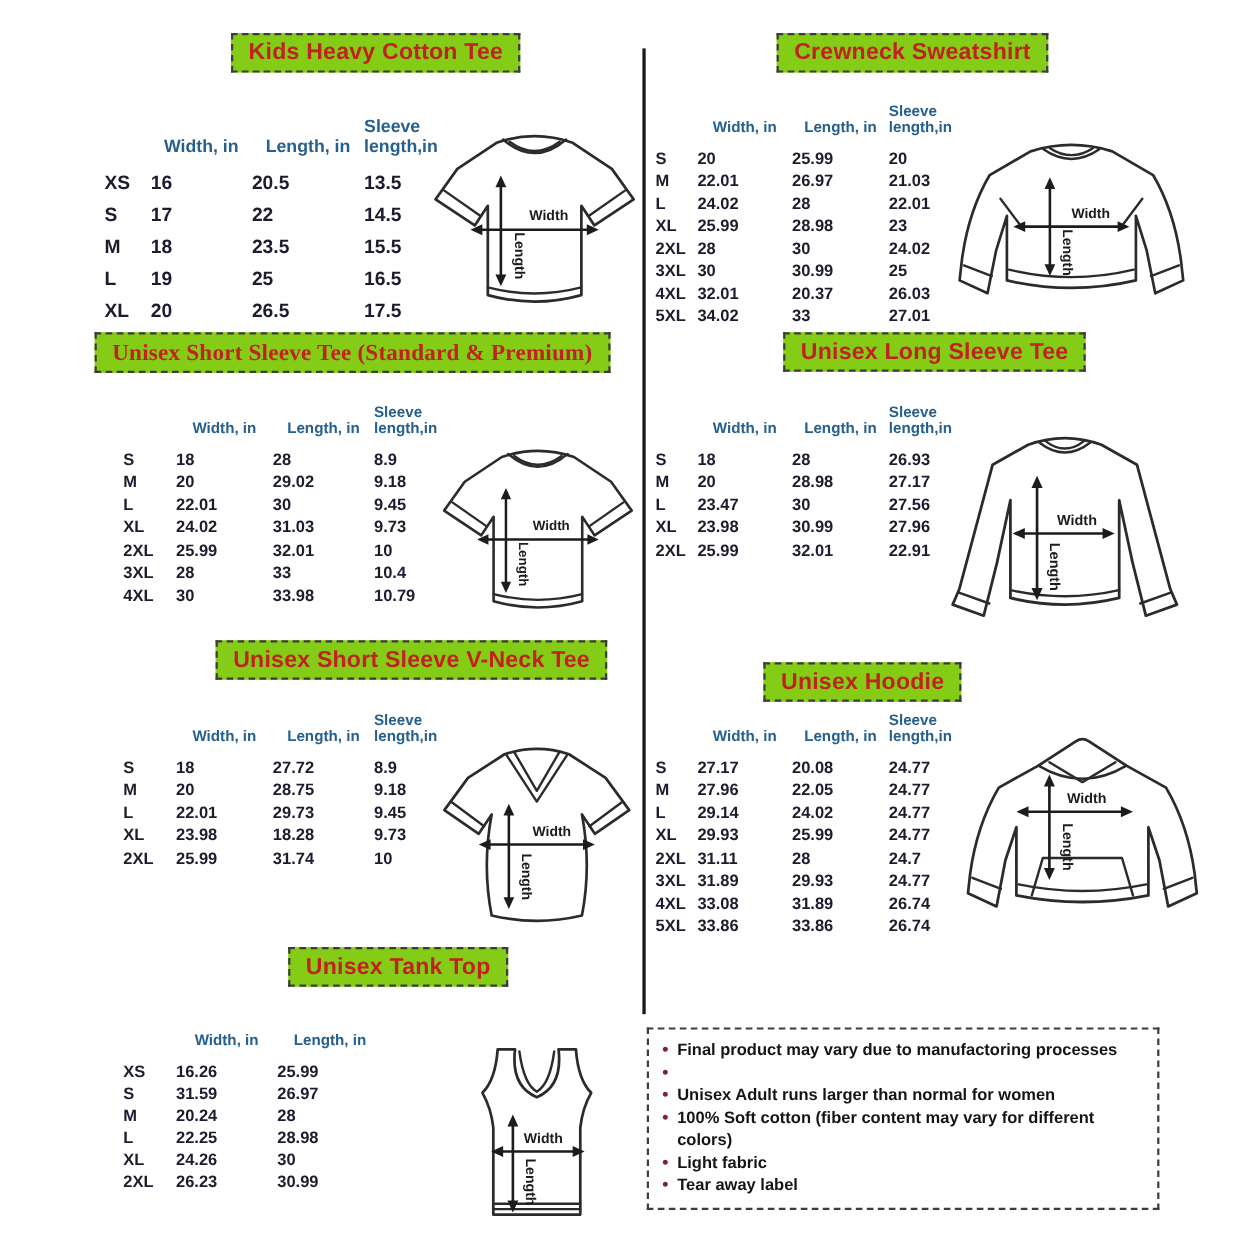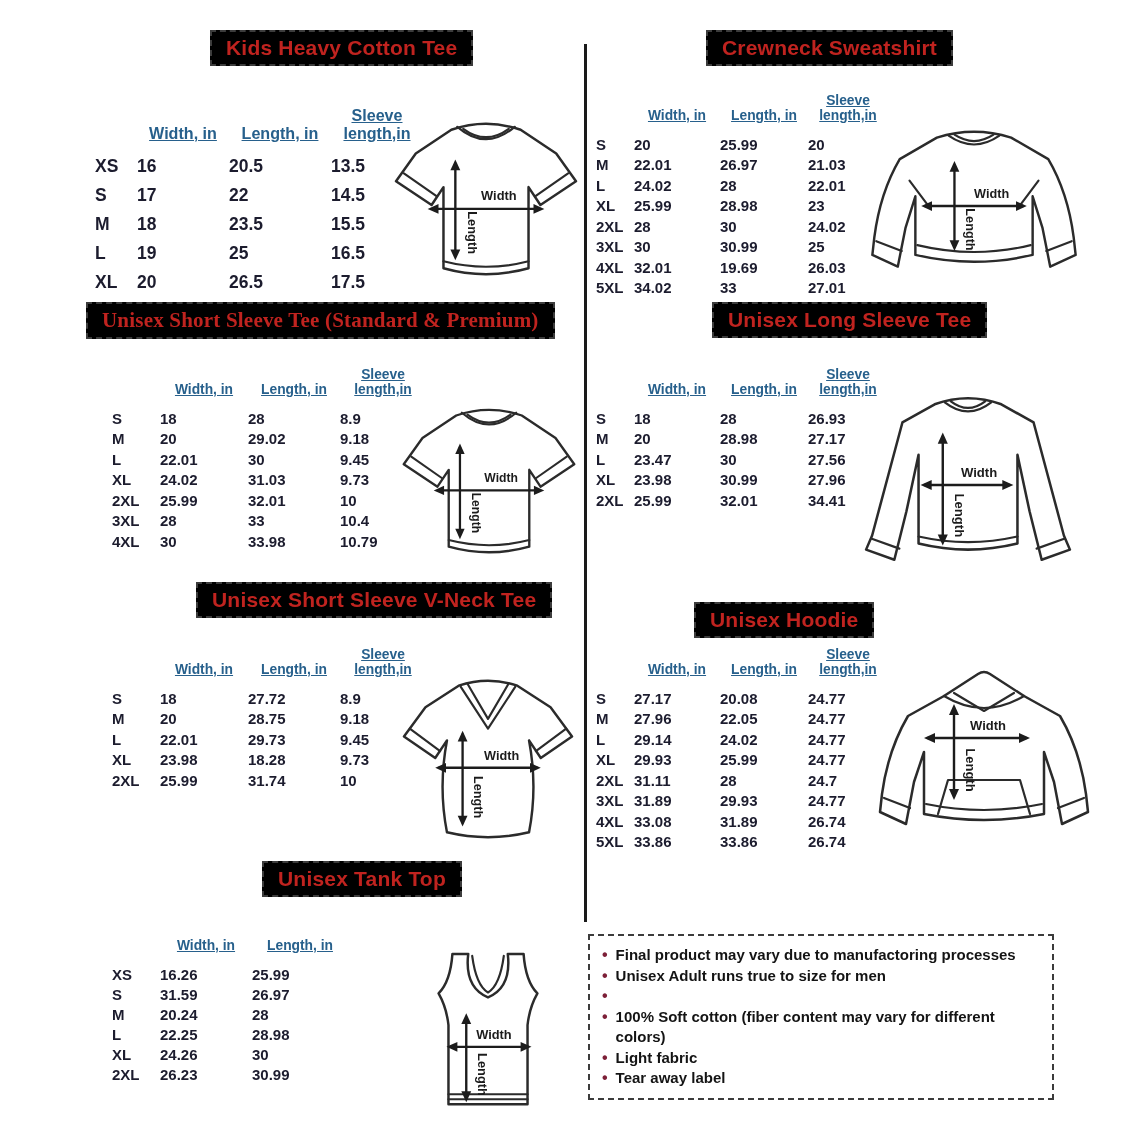--- a/index.html
+++ b/index.html
@@ -1,34 +1,34 @@
 <!DOCTYPE html>
 <html style="--title_red: #c0231f; --header_blue: #27608c; --text_dark: #1c1c2e; --bullet_maroon: #7d2038;"><head>
 <meta charset="utf-8">
 <style>
   html,body{margin:0;padding:0;}
   body{
     width:1140px;height:1140px;position:relative;background:#ffffff;
     font-family:"Liberation Sans",sans-serif;overflow:hidden;
   }
   .title-box{
-    position:absolute;border:2px dashed #3c3c3c;background:#000000;
+    position:absolute;border:2px dashed #3c3c3c;background:#84cc16;
     color:var(--title_red);font-weight:700;font-size:21px;
     padding:4px 14px;white-space:nowrap;letter-spacing:.2px;
   }
   .divider{position:absolute;left:584px;top:44px;width:3px;height:878px;background:#1a1a1a;}
   .size-table{position:absolute;display:grid;color:var(--text_dark);font-weight:700;}
   .t-kids{grid-template-columns:42px 92px 102px 92px;font-size:17.5px;--rh:29px;--hh:58px;}
   .t-r{grid-template-columns:38px 86px 88px 80px;font-size:15px;--rh:20.5px;--hh:46px;}
   .t-l{grid-template-columns:48px 88px 92px 86px;font-size:15px;--rh:20.5px;--hh:46px;}
   .t-tank{grid-template-columns:48px 92px 96px;font-size:15px;--rh:20px;--hh:46px;}
   .size-table .col-header{
     color:var(--header_blue);font-size:.92em;line-height:1.08;
-    display:flex;align-items:flex-end;justify-content:center;text-align:center;
-    min-height:var(--hh);padding-bottom:10px;text-decoration:underline;
+    display:flex;align-items:flex-end;justify-content:center;
+    min-height:var(--hh);padding-bottom:10px;
   }
   .size-table .corner{min-height:var(--hh);}
   .size-table .cell{height:var(--rh);display:flex;align-items:center;}
   .notes-box{
     position:absolute;left:588px;top:934px;width:466px;box-sizing:border-box;
     border:2px dashed #3c3c3c;background:#fff;padding:9px 12px;
   }
   .note-line{display:flex;align-items:baseline;font-size:15px;font-weight:700;
     color:#141414;line-height:20.5px;}
   .note-line .bullet{color:var(--bullet_maroon);margin-right:8px;font-size:16px;}
@@ -102,21 +102,21 @@
     <div class="cell">2XL</div>
     <div class="cell">28</div>
     <div class="cell">30</div>
     <div class="cell">24.02</div>
     <div class="cell">3XL</div>
     <div class="cell">30</div>
     <div class="cell">30.99</div>
     <div class="cell">25</div>
     <div class="cell">4XL</div>
     <div class="cell">32.01</div>
-    <div class="cell">19.69</div>
+    <div class="cell">20.37</div>
     <div class="cell">26.03</div>
     <div class="cell">5XL</div>
     <div class="cell">34.02</div>
     <div class="cell">33</div>
     <div class="cell">27.01</div>
   </div>
 <div class="size-table t-l" style="left:112px;top:352px;">
     <div class="corner"></div>
     <div class="col-header">Width, in</div>
     <div class="col-header">Length, in</div>
@@ -167,21 +167,21 @@
     <div class="cell">23.47</div>
     <div class="cell">30</div>
     <div class="cell">27.56</div>
     <div class="cell">XL</div>
     <div class="cell">23.98</div>
     <div class="cell">30.99</div>
     <div class="cell">27.96</div>
     <div class="cell">2XL</div>
     <div class="cell">25.99</div>
     <div class="cell">32.01</div>
-    <div class="cell">34.41</div>
+    <div class="cell">22.91</div>
   </div>
 <div class="size-table t-l" style="left:112px;top:632px;">
     <div class="corner"></div>
     <div class="col-header">Width, in</div>
     <div class="col-header">Length, in</div>
     <div class="col-header">Sleeve length,in</div>
     <div class="cell">S</div>
     <div class="cell">18</div>
     <div class="cell">27.72</div>
     <div class="cell">8.9</div>
@@ -411,24 +411,24 @@
   </g>
 </svg>
 
 <div class="notes-box">
     <div class="note-line">
       <span class="bullet">•</span>
       <span>Final product may vary due to manufactoring processes</span>
     </div>
     <div class="note-line">
       <span class="bullet">•</span>
-      <span>Unisex Adult runs true to size for men</span>
-    </div>
-    <div class="note-line">
-      <span class="bullet">•</span>
+    </div>
+    <div class="note-line">
+      <span class="bullet">•</span>
+      <span>Unisex Adult runs larger than normal for women</span>
     </div>
     <div class="note-line">
       <span class="bullet">•</span>
       <span>100% Soft cotton (fiber content may vary for different colors)</span>
     </div>
     <div class="note-line">
       <span class="bullet">•</span>
       <span>Light fabric</span>
     </div>
     <div class="note-line">

